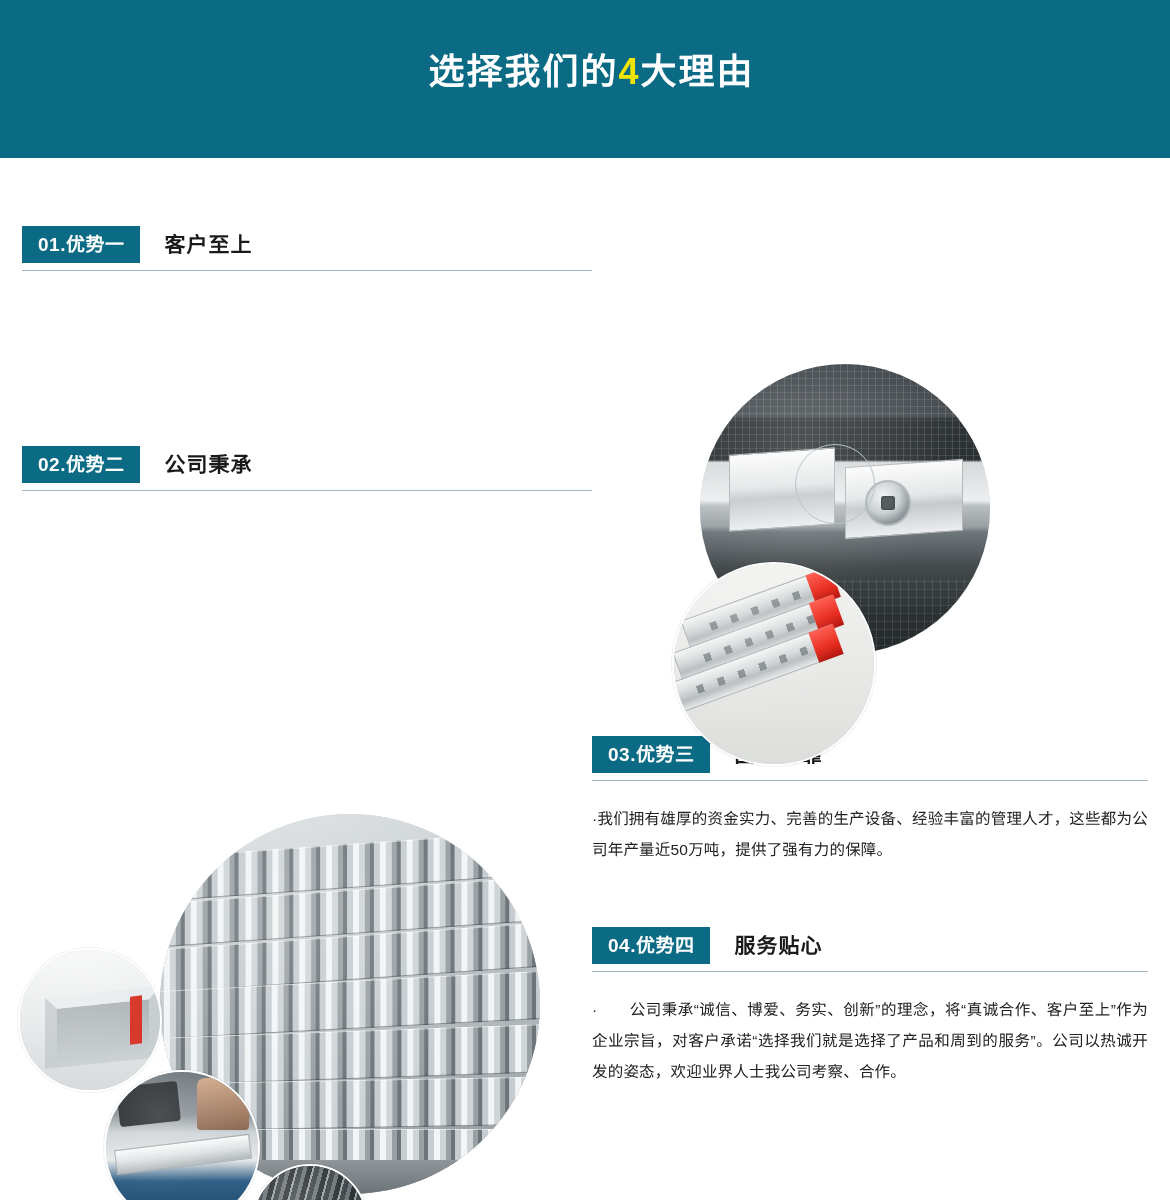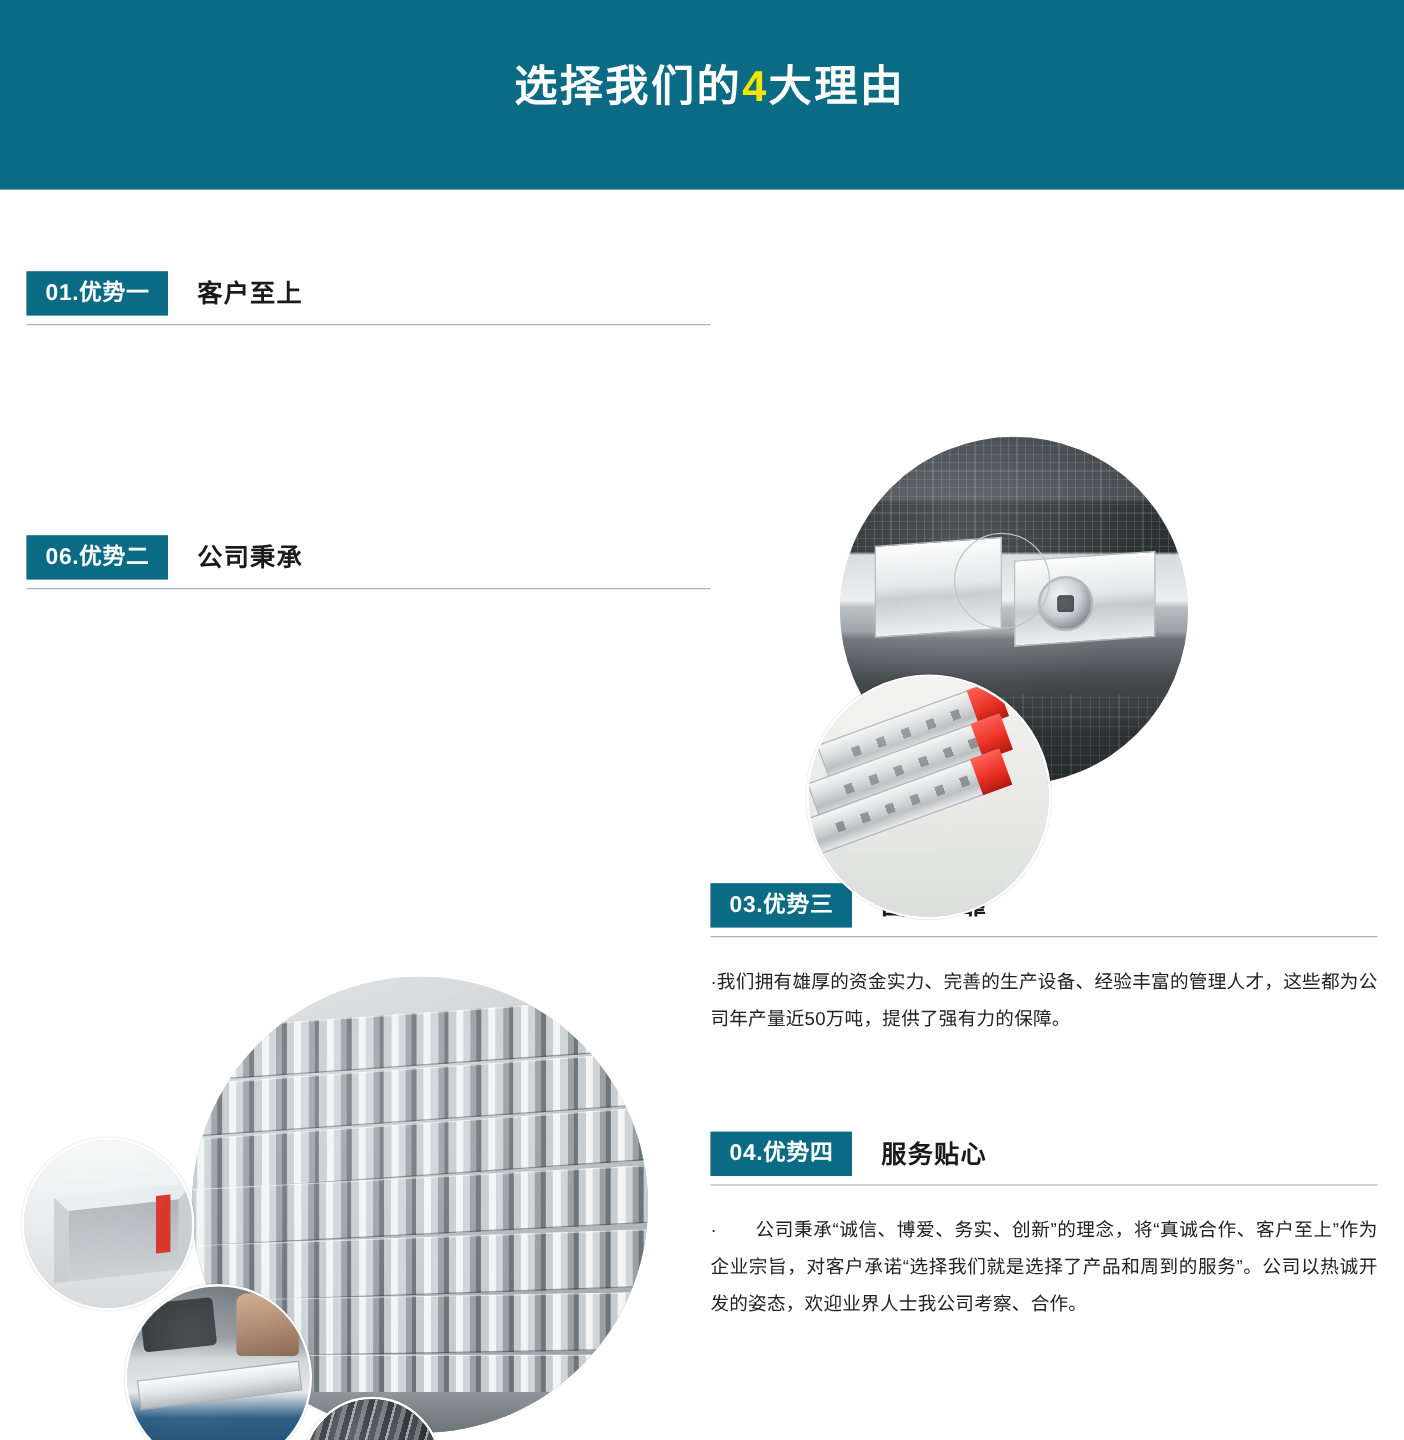--- a/index.html
+++ b/index.html
@@ -292,36 +292,36 @@
   <div class="feature" id="feature-1" style="left:22px; top:68px; width:570px;">
     <div class="feature-head">
       <div class="tag">01.优势一</div>
       <div class="feature-title">客户至上</div>
     </div>
     <div class="rule"></div>
   </div>
 
   <div class="feature" id="feature-2" style="left:22px; top:288px; width:570px;">
     <div class="feature-head">
-      <div class="tag">06.优势二</div>
+      <div class="tag">02.优势二</div>
       <div class="feature-title">公司秉承</div>
     </div>
     <div class="rule"></div>
   </div>
 
   <div class="feature" id="feature-3" style="left:592px; top:578px; width:556px;">
     <div class="feature-head">
       <div class="tag">03.优势三</div>
       <div class="feature-title">团队可靠</div>
     </div>
     <div class="rule"></div>
     <div class="feature-body">·我们拥有雄厚的资金实力、完善的生产设备、经验丰富的管理人才，这些都为公司年产量近50万吨，提供了强有力的保障。</div>
   </div>
 
-  <div class="feature" id="feature-4" style="left:592px; top:785px; width:556px;">
+  <div class="feature" id="feature-4" style="left:592px; top:769px; width:556px;">
     <div class="feature-head">
       <div class="tag">04.优势四</div>
       <div class="feature-title">服务贴心</div>
     </div>
     <div class="rule"></div>
     <div class="feature-body">·　　公司秉承“诚信、博爱、务实、创新”的理念，将“真诚合作、客户至上”作为企业宗旨，对客户承诺“选择我们就是选择了产品和周到的服务”。公司以热诚开发的姿态，欢迎业界人士我公司考察、合作。</div>
   </div>
 
   <div class="circle" id="photo-clamp">
     <div class="clamp-bg"></div>

